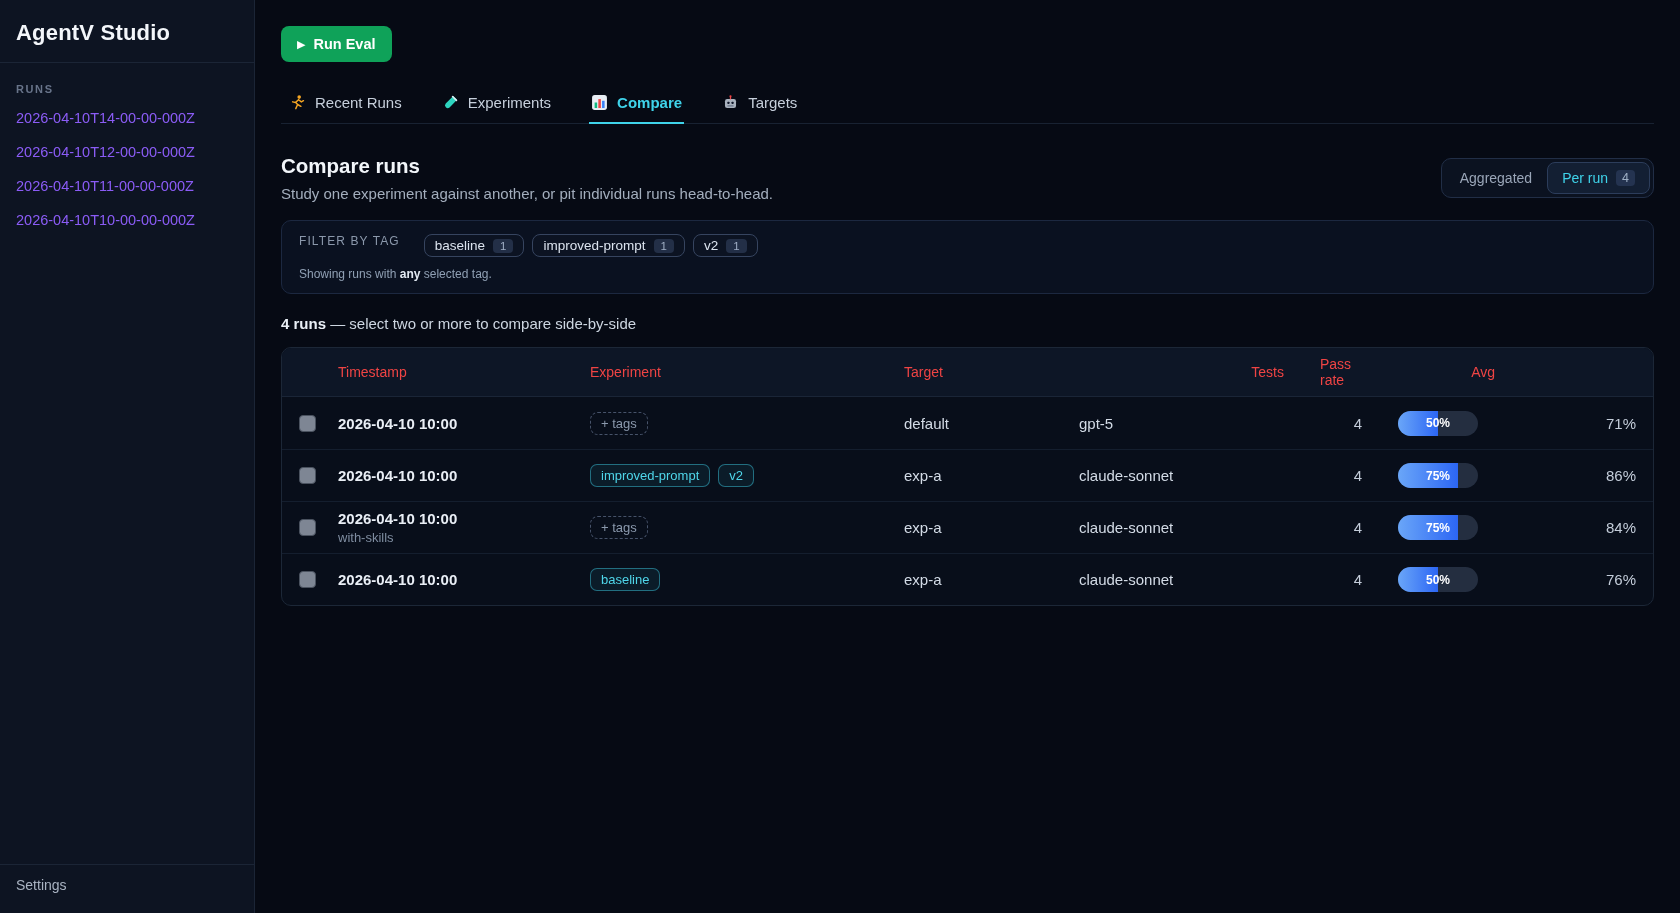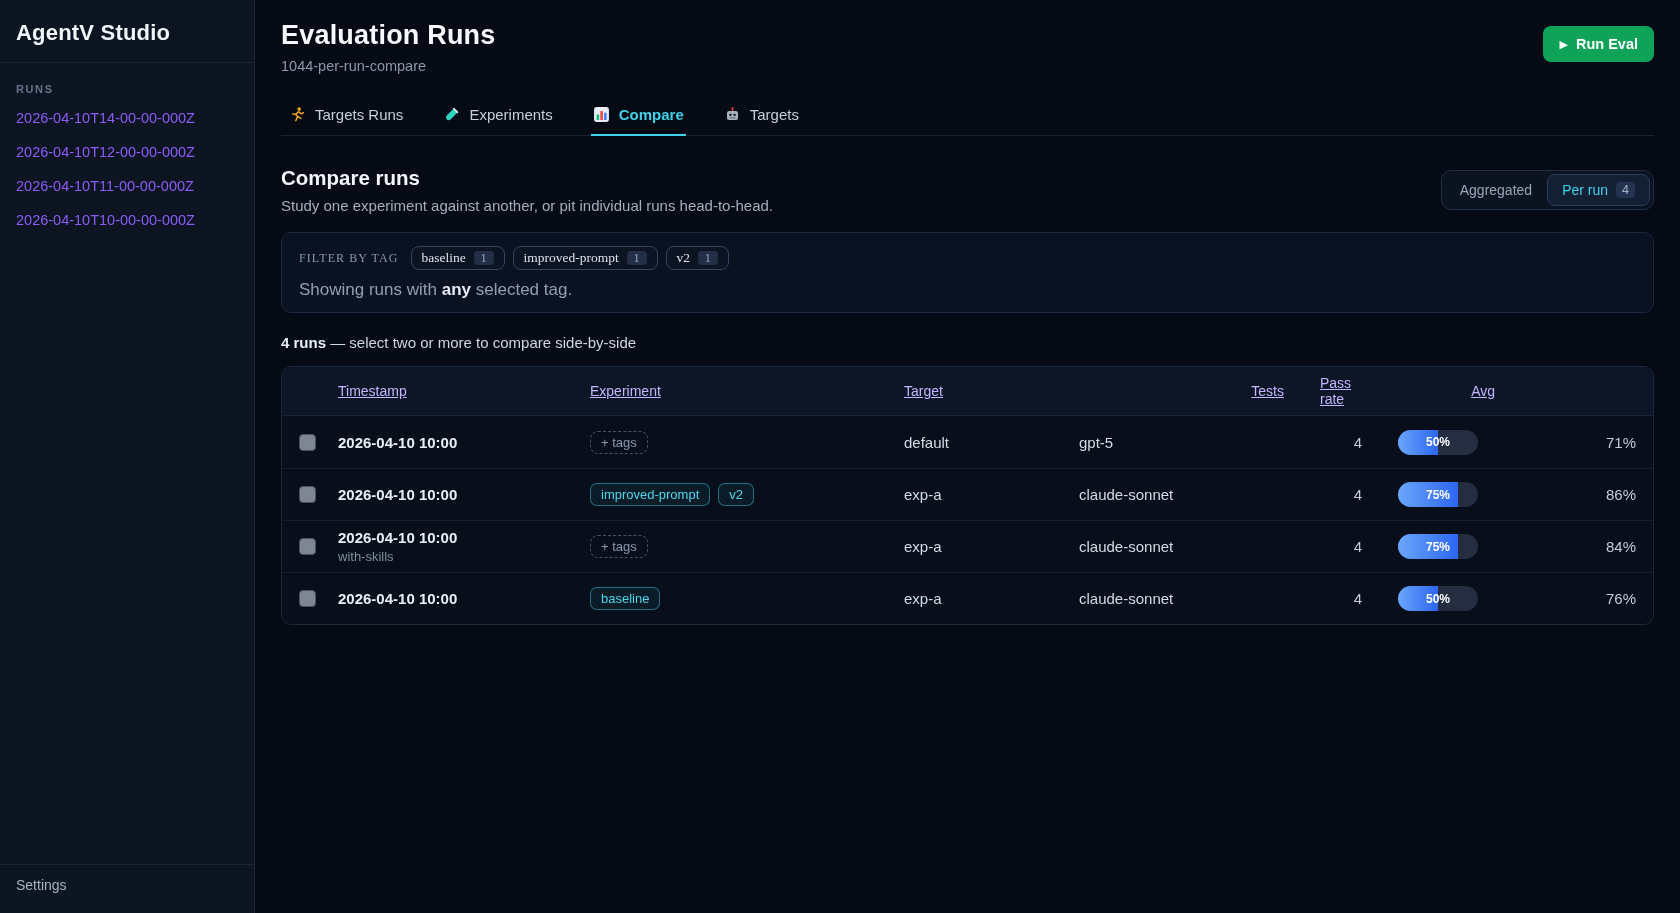--- a/index.html
+++ b/index.html
@@ -49,35 +49,35 @@
   .toggle { display:inline-flex; align-items:flex-start; background:#0b1220; border:1px solid #212e46;
             border-radius:10px; padding:3px; margin-top:4px;}
   .toggle-opt { display:inline-flex; align-items:center; gap:8px; padding:7px 14px; border-radius:8px;
                 font-size:14px; color:#9aa6b8; cursor:pointer; border:1px solid transparent;}
   .toggle-opt.active { background:#131f33; border-color:#2c3d5b; }
   .toggle-opt.active .tlabel { color:var(--cyan,#3fd3ea); font-weight:500;}
   .toggle-count { font-size:12.5px; color:#9fb0c6; background:#243350; border-radius:4px; padding:1px 6px;}
   
   .filter-card { margin-top:18px; background:#0a1120; border:1px solid #1c2840; border-radius:10px;
                  padding:13px 17px 12px; }
-  .filter-row { display:flex; align-items:center; gap:12px; flex-wrap:wrap;font-family:Liberation Serif, serif;}
+  .filter-row { display:flex; align-items:flex-start; gap:24px; flex-wrap:wrap;}
   .filter-label { font-size:12px; letter-spacing:1.1px; color:#8b98ab; font-weight:500;}
   .fchip { display:inline-flex; align-items:center; gap:8px; border:1px solid #36445f; border-radius:8px;
            padding:3px 10px; font-size:13.5px; color:#dbe3ee; cursor:pointer; background:rgba(255,255,255,0.012);}
   .fchip .cnt { font-size:11.5px; color:#9fadc4; background:#232f47; border-radius:4px; padding:1px 7px;}
-  .filter-note { margin-top:10px; font-size:17px; color:#90a0b4;}
+  .filter-note { margin-top:10px; font-size:12px; color:#90a0b4;}
   .filter-note b { color:#e3eaf3; font-weight:700;}
   
   .summary { margin-top:21px; font-size:15px; color:#cdd6e1; }
   .summary b { color:#eaf0f7; font-weight:700; }
   
   .tablewrap { margin-top:15px; border:1px solid #1c2737; border-radius:10px; overflow:hidden; background:#080e1a;}
   .trow { display:grid; grid-template-columns:56px 252px 314px 175px 205px 78px 150px 1fr; align-items:center;}
   .thead { background:#0d1626; min-height:37px; border-bottom:1px solid #1a2537;}
-  .thead .tc { font-size:14px; color:#c4b5fd; font-weight:400;text-decoration:underline;}
+  .thead .tc { font-size:14px; color:#ef4444; font-weight:400;}
   .tbody .trow { min-height:52px; cursor:pointer;}
   .tbody .trow + .trow { border-top:1px solid #141e2e; }
   .tc { padding:8px 0; }
   .c0 { padding-left:17px; }
   .c5 { text-align:right; }
   .c6 { padding-left:36px; }
   .c7 { text-align:right; padding-right:17px; }
   .cb { width:17px; height:17px; border-radius:4px; background:#7e8694; border:1px solid #4a525f; cursor:pointer;}
   .ts { font-size:15px; font-weight:600; color:#e9eef5; }
   .ts-sub { font-size:13px; color:#7f8da0; margin-top:3px; font-weight:400;}
@@ -105,39 +105,35 @@
       <div class="side-run">2026-04-10T11-00-00-000Z</div>
       <div class="side-run">2026-04-10T10-00-00-000Z</div>
     </nav>
   <div class="side-spacer"></div>
   <div class="side-divider"></div>
   <div class="side-settings">Settings</div>
 </aside>
 
 <main class="main">
   <div class="page-head">
-    <div>
-      <h1 class="page-title">Evaluation Runs</h1>
-      <div class="page-sub">1044-per-run-compare</div>
-    </div>
     <button class="run-eval">
       <span class="play">▶</span>
       <span>Run Eval</span>
     </button>
   </div>
 
   <div class="tabs" id="tabs">
       <div class="tab">
         <span class="ticon">
           <svg viewBox="0 0 16 16">
             <circle cx="9.6" cy="2.9" r="1.7" fill="#f5a623"></circle>
             <path d="M9 5.4 L6.2 7.9 L8.1 9.9 L6.4 13.8 M9 5.4 L11.6 7.4 L13.6 6.3 M8.1 9.9 L11.2 11.6 M6.2 7.9 L3.4 7.4" stroke="#f5a623" stroke-width="1.4" fill="none" stroke-linecap="round"></path>
           </svg>
         </span>
-        <span>Targets Runs</span>
+        <span>Recent Runs</span>
       </div>
       <div class="tab">
         <span class="ticon">
           <svg viewBox="0 0 16 16">
             <path d="M10.6 1.8 L14.2 5.4 L7.1 12.6 A2.55 2.55 0 0 1 3.5 9 Z" fill="#2dd4bf"></path>
             <path d="M10 2.4 L13.6 6" stroke="#e2e8f0" stroke-width="1.5" stroke-linecap="round"></path>
           </svg>
         </span>
         <span>Experiments</span>
       </div>

